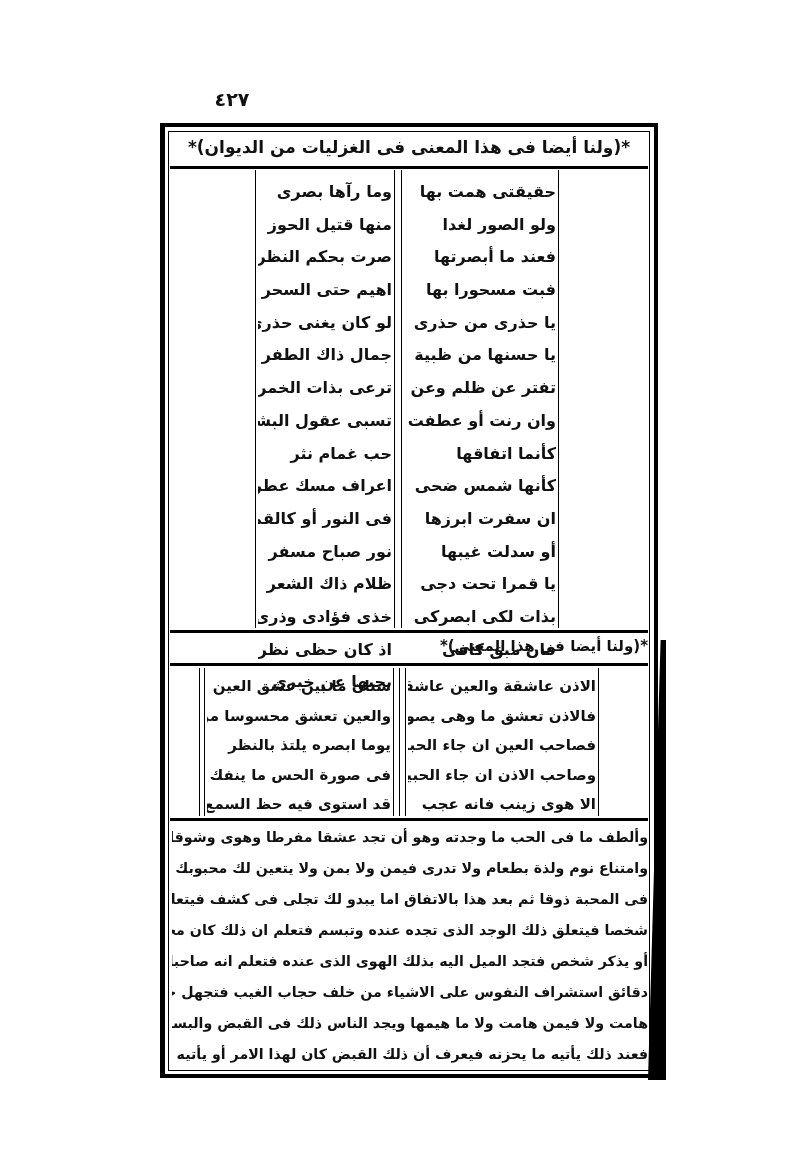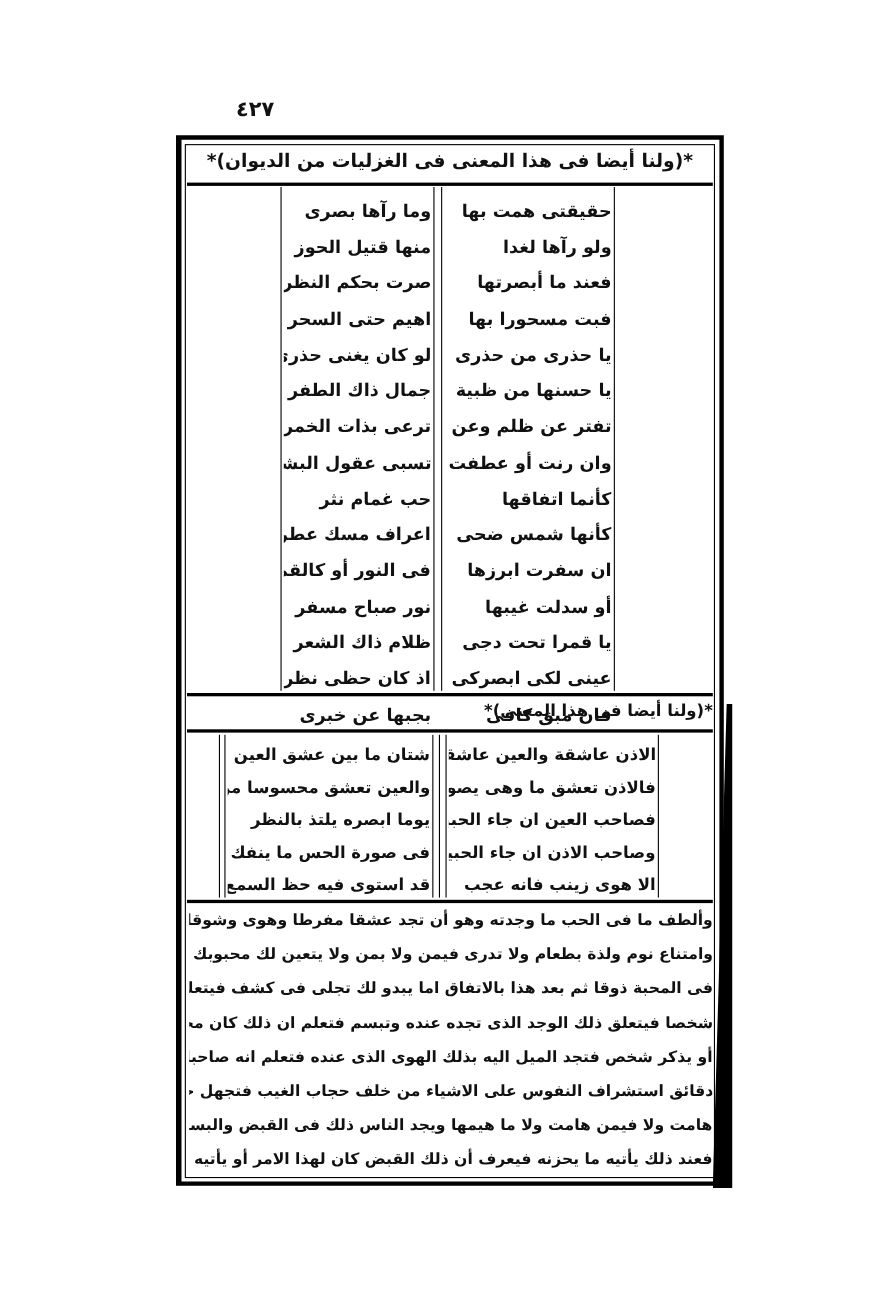--- a/index.html
+++ b/index.html
@@ -39,49 +39,50 @@
 <div class="abs heading" style="top:137px;">*(ولنا أيضا فى هذا المعنى فى الغزليات من الديوان)*</div>
 <div class="rule thick" style="left:170px; top:166px; width:478px;"></div>
 
 <div class="vline" style="left:255px; top:170px; height:458px;"></div>
 <div class="vline" style="left:394px; top:170px; height:458px;"></div>
 <div class="vline" style="left:401px; top:170px; height:458px;"></div>
 <div class="vline" style="left:558px; top:170px; height:458px;"></div>
 
 <div class="col" style="left:404px; top:176px; width:152px;">
   <div class="line">حقيقتى همت بها</div>
-  <div class="line">ولو رآها لغدا</div>
+  <div class="line">ولو الصور لغدا</div>
   <div class="line">فعند ما أبصرتها</div>
   <div class="line">فبت مسحورا بها</div>
   <div class="line">يا حذرى من حذرى</div>
   <div class="line">يا حسنها من ظبية</div>
   <div class="line">تفتر عن ظلم وعن</div>
   <div class="line">وان رنت أو عطفت</div>
   <div class="line">كأنما اتفاقها</div>
   <div class="line">كأنها شمس ضحى</div>
   <div class="line">ان سفرت ابرزها</div>
   <div class="line">أو سدلت غيبها</div>
   <div class="line">يا قمرا تحت دجى</div>
-  <div class="line">عينى لكى ابصركى</div>
+  <div class="line">بذات لكى ابصركى</div>
   <div class="line">فان مبق كافى</div>
 </div>
 <div class="col" style="left:258px; top:176px; width:134px;">
   <div class="line">وما رآها بصرى</div>
   <div class="line">منها قتيل الحوز</div>
   <div class="line">صرت بحكم النظر</div>
   <div class="line">اهيم حتى السحر</div>
   <div class="line">لو كان يغنى حذرى</div>
   <div class="line">جمال ذاك الطفر</div>
   <div class="line">ترعى بذات الخمر</div>
   <div class="line">تسبى عقول البشر</div>
   <div class="line">حب غمام نثر</div>
   <div class="line">اعراف مسك عطر</div>
   <div class="line">فى النور أو كالقمر</div>
   <div class="line">نور صباح مسفر</div>
   <div class="line">ظلام ذاك الشعر</div>
+  <div class="line">خذى فؤادى وذرى</div>
   <div class="line">اذ كان حظى نظرى</div>
   <div class="line">بجبها عن خبرى</div>
 </div>
 
 <div class="rule thick" style="left:170px; top:630px; width:478px;"></div>
 <div class="abs heading" style="top:637px; font-size:15px;text-align:right;">*(ولنا أيضا فى هذا المعنى)*</div>
 <div class="rule thick" style="left:170px; top:663px; width:478px;"></div>
 
 <div class="vline" style="left:199px; top:668px; height:148px;"></div>
 <div class="vline" style="left:204px; top:668px; height:148px;"></div>

